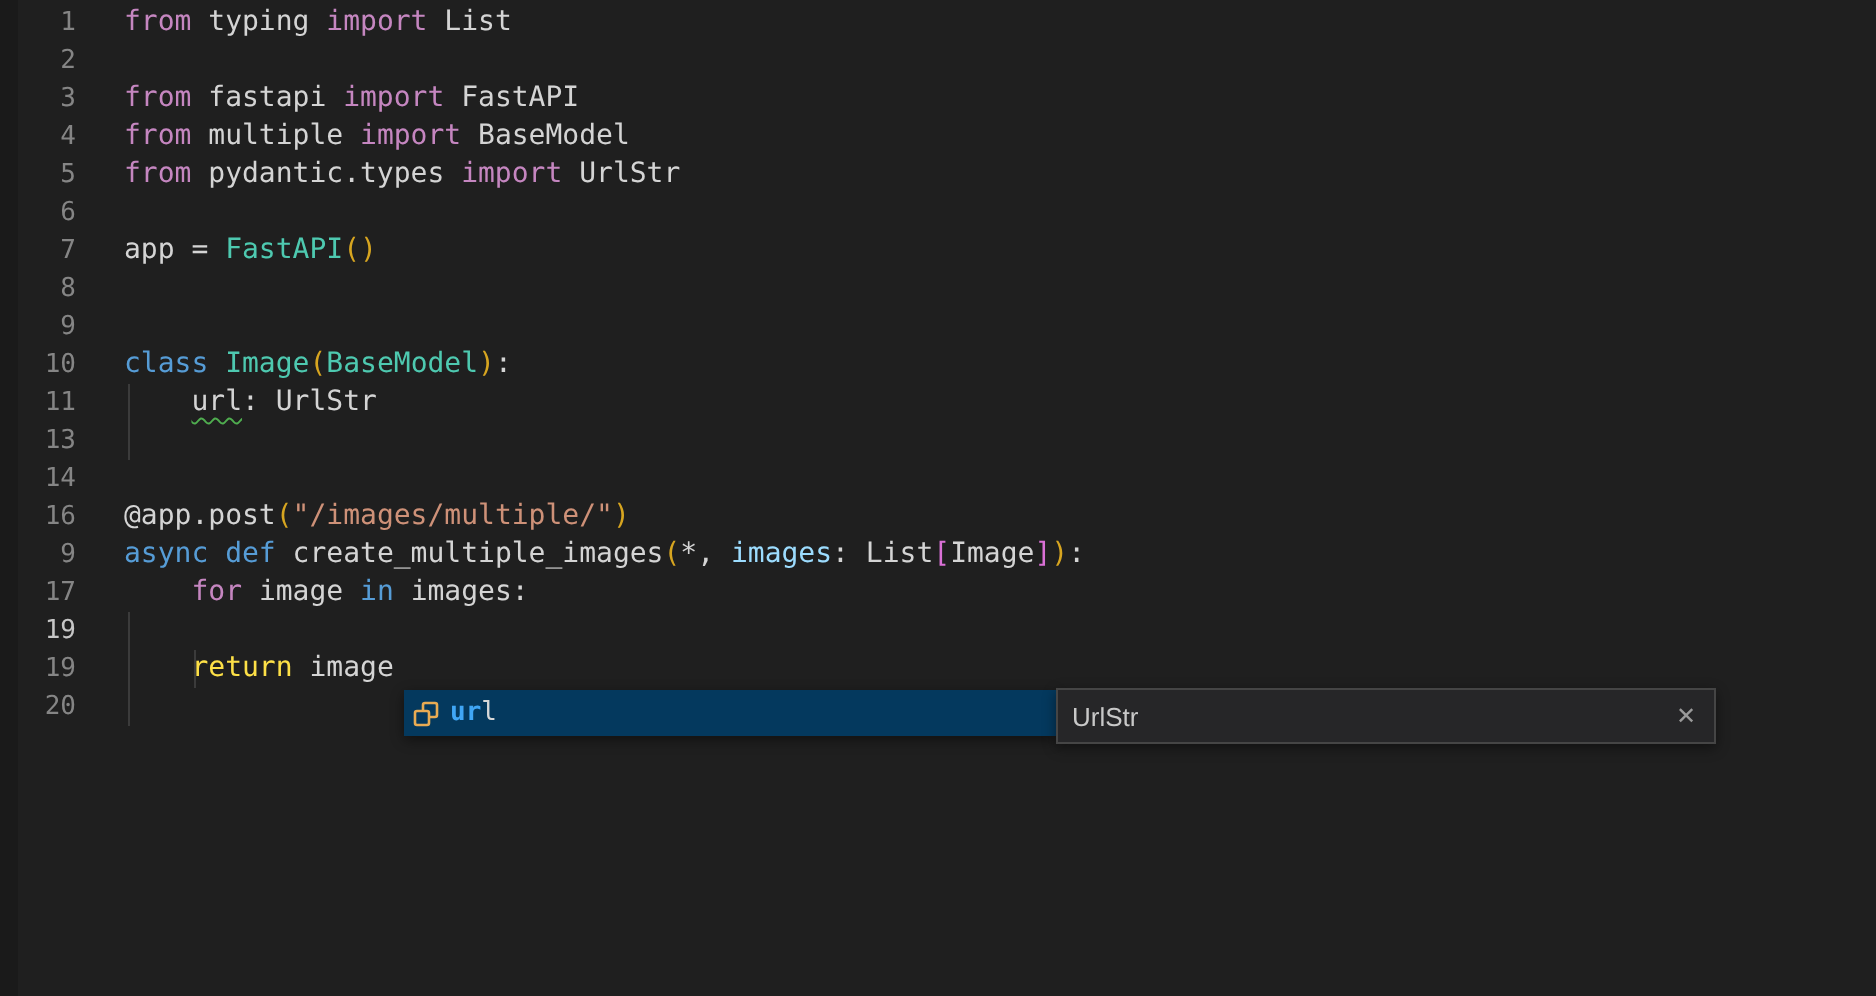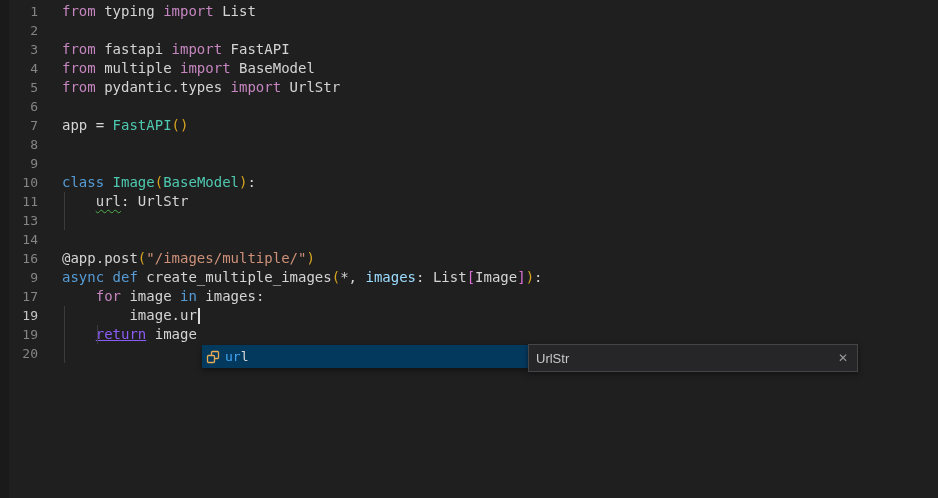--- a/index.html
+++ b/index.html
@@ -18,21 +18,21 @@
     vertical-align:middle;margin-left:1px;}
   .indent-guide{position:absolute;width:1px;background:#3b3b3b;}
   #guide-class{left:64px;top:192px;height:38px;}
   #guide-func{left:64px;top:306px;height:57px;}
   #guide-for{left:97px;top:325px;height:19px;}
   #suggest-row{position:absolute;left:202px;top:345px;width:326px;height:23px;
     background:#04395e;display:flex;align-items:center;z-index:5;
     box-shadow:0 2px 6px rgba(0,0,0,0.45);cursor:pointer;}
   #suggest-row .icon{width:16px;height:16px;margin:0 4px 0 3px;flex:none;}
   #suggest-row .label{font-size:13px;line-height:23px;}
-  #suggest-row .match{color:#40a6f5;font-weight:normal;}
+  #suggest-row .match{color:#40a6f5;font-weight:bold;}
   #suggest-row .rest{color:#d8d8d8;}
   #suggest-detail{position:absolute;left:528px;top:344px;width:328px;height:26px;
     background:#262628;border:1px solid #454545;z-index:6;display:flex;
     align-items:center;box-shadow:0 2px 6px rgba(0,0,0,0.45);
     font-family:"Liberation Sans",sans-serif;}
   #suggest-detail .title{color:#c8c8c8;font-size:13px;padding-left:7px;flex:1;}
   #suggest-detail .close{color:#9a9a9a;font-size:12px;padding:0 9px;cursor:pointer;}
 </style>
 </head>
 <body>
@@ -100,25 +100,24 @@
       <div class="line">
         <div class="gutter">9</div>
         <div class="content"><span class="seg" style="color: rgb(86, 156, 214);">async def </span><span class="seg" style="color: rgb(212, 212, 212);">create_multiple_images</span><span class="seg" style="color: rgb(215, 165, 32);">(</span><span class="seg" style="color: rgb(212, 212, 212);">*, </span><span class="seg" style="color: rgb(156, 220, 254);">images</span><span class="seg" style="color: rgb(212, 212, 212);">: List</span><span class="seg" style="color: rgb(218, 112, 214);">[</span><span class="seg" style="color: rgb(212, 212, 212);">Image</span><span class="seg" style="color: rgb(218, 112, 214);">]</span><span class="seg" style="color: rgb(215, 165, 32);">)</span><span class="seg" style="color: rgb(212, 212, 212);">:</span></div>
       </div>
       <div class="line">
         <div class="gutter">17</div>
         <div class="content"><span class="seg" style="color: rgb(212, 212, 212);">    </span><span class="seg" style="color: rgb(197, 134, 192);">for</span><span class="seg" style="color: rgb(212, 212, 212);"> image </span><span class="seg" style="color: rgb(86, 156, 214); text-align: right;">in</span><span class="seg" style="color: rgb(212, 212, 212);"> images:</span></div>
       </div>
       <div class="line">
         <div class="gutter active">19</div>
-        <div class="content"><span class="seg" style="color: rgb(212, 212, 212);">        image.ur</span><span class="cursor"></span></div>
       </div>
       <div class="line">
         <div class="gutter">19</div>
-        <div class="content"><span class="seg" style="color: rgb(212, 212, 212);">    </span><span class="seg" style="color: #8b5cf6; text-decoration: underline;">return</span><span class="seg" style="color: rgb(212, 212, 212);"> image</span></div>
+        <div class="content"><span class="seg" style="color: rgb(212, 212, 212);">    </span><span class="seg" style="color: #fde047;">return</span><span class="seg" style="color: rgb(212, 212, 212);"> image</span></div>
       </div>
       <div class="line">
         <div class="gutter">20</div>
         <div class="content"></div>
       </div>
     </div>
 
   <div id="guide-class" class="indent-guide"></div>
   <div id="guide-func" class="indent-guide"></div>
   <div id="guide-for" class="indent-guide"></div>

